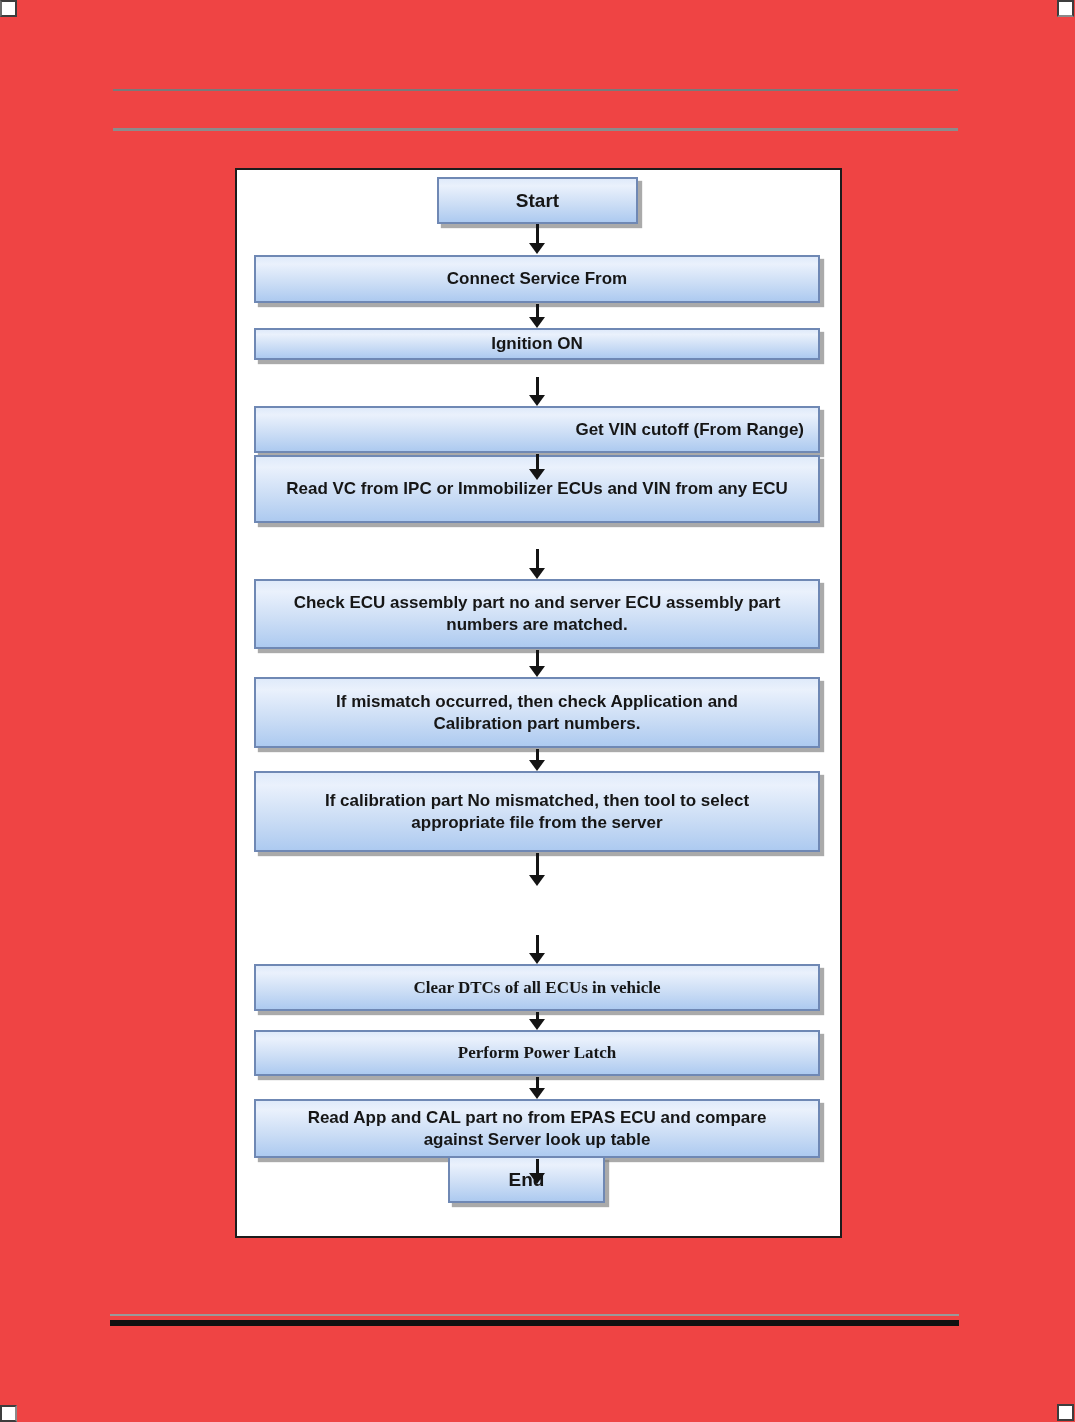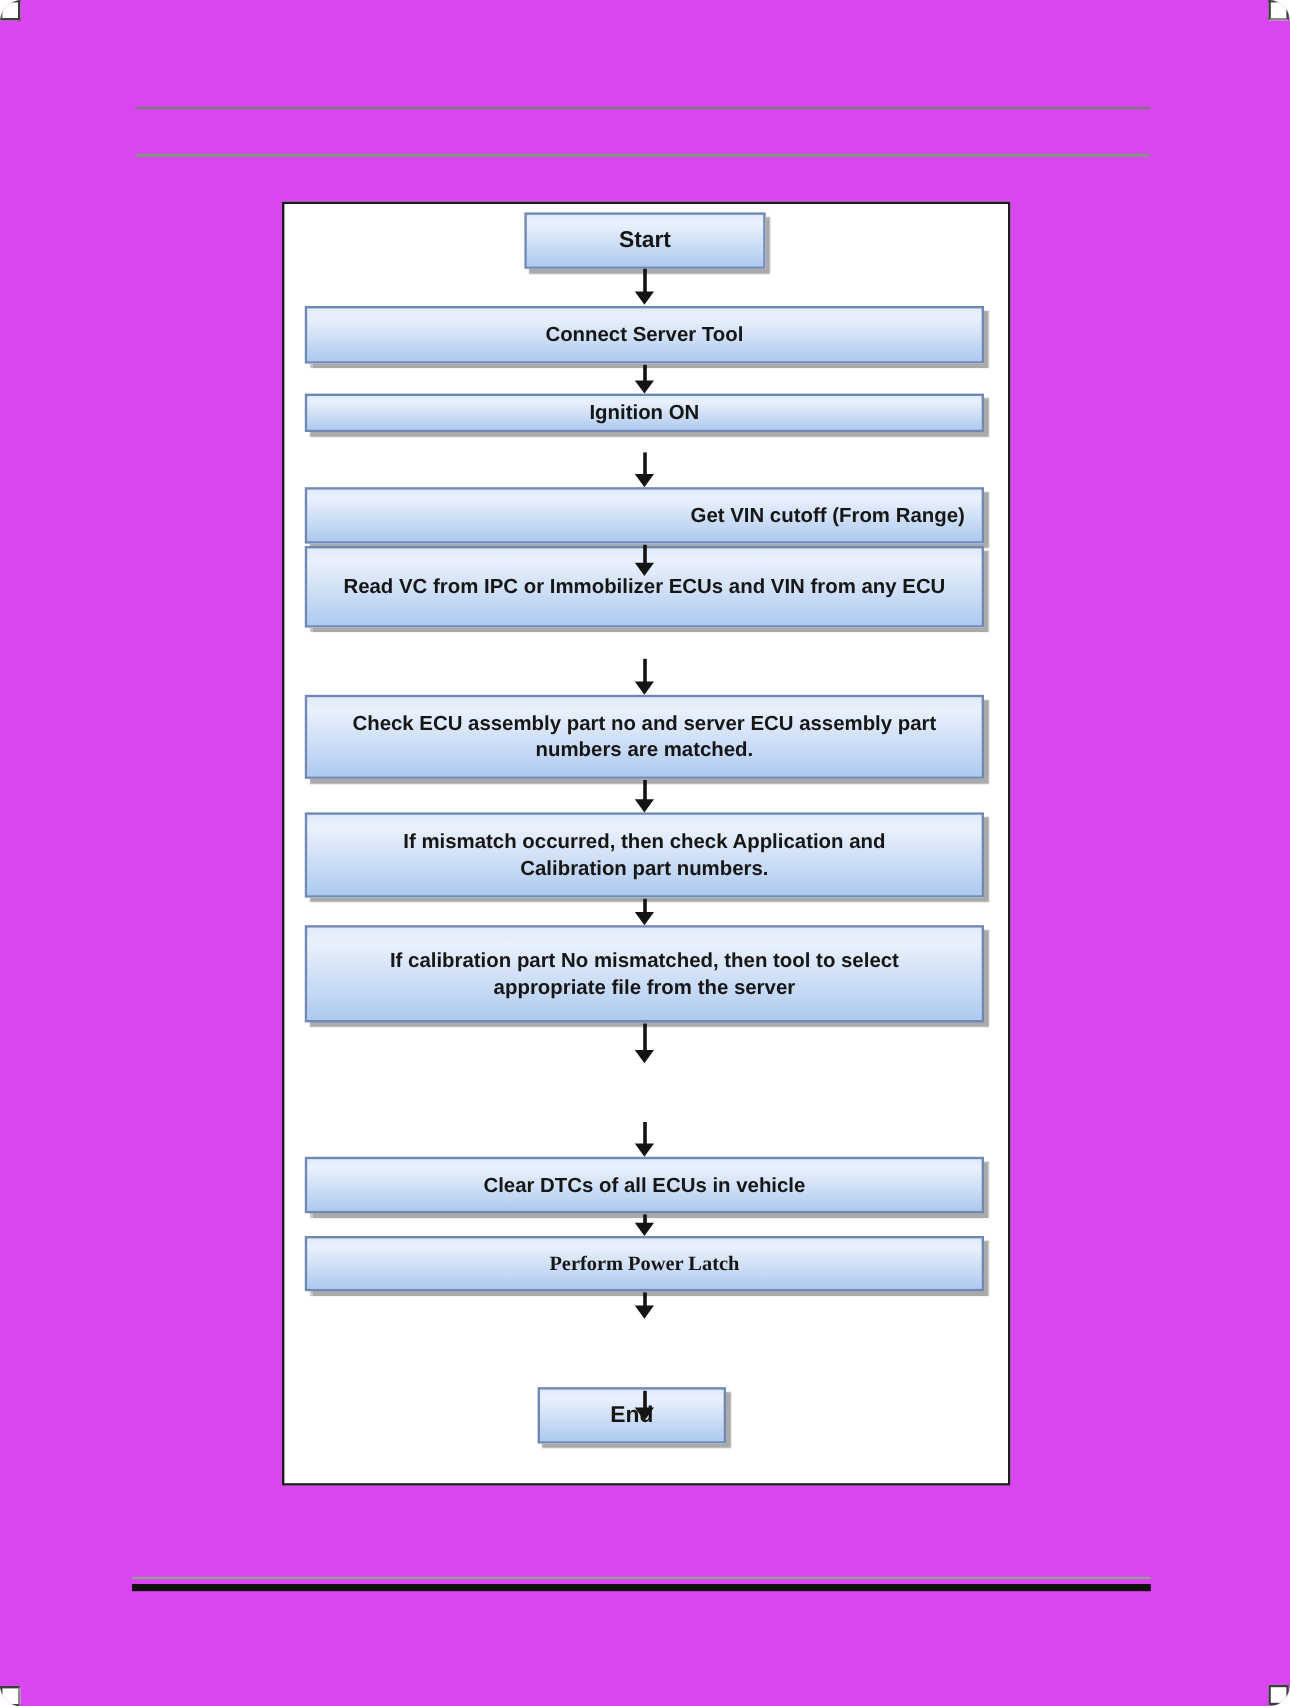--- a/index.html
+++ b/index.html
@@ -1,22 +1,21 @@
 <!DOCTYPE html>
 <html><head>
 <meta charset="utf-8">
 <style>
   html,body{margin:0;padding:0;background:#ffffff;}
   #page{
     position:relative;
     width:1075px;height:1422px;
-    background:#d946ef;
+    background:#ef4444;
     overflow:hidden;
     font-family:"Liberation Sans", sans-serif;
-    border-radius:18px;
   }
   
   .corner-mark{
     position:absolute;width:17px;height:17px;
     border:2px solid #3d3d3d;background:#ffffff;box-sizing:border-box;
   }
   .corner-tl{left:0;top:0;border-left-color:#6b6b6b;}
   .corner-tr{left:1057px;top:0;border-bottom-color:#8a8a8a;}
   .corner-bl{left:0;top:1405px;border-right-color:#8a8a8a;}
   .corner-br{left:1057px;top:1404px;}
@@ -67,21 +66,21 @@
   <div class="hrule header-rule-1"></div>
   <div class="hrule header-rule-2"></div>
 
   <div class="flow-frame"></div>
 
   <div class="node node--terminal" style="left:437px;top:177px;width:201px;height:47px;">
     <span>Start</span>
   </div>
 
   <div class="node node--wide" style="top:255px;height:48px;">
-    <span>Connect Server Tool</span>
+    <span>Connect Service From</span>
   </div>
 
   <div class="node node--wide" style="top:328px;height:32px;">
     <span>Ignition ON</span>
   </div>
 
   <div class="node node--wide" style="top:406px;height:47px;justify-content:flex-end;">
     <span>Get VIN cutoff (From Range)</span>
   </div>
 
@@ -95,28 +94,31 @@
 
   <div class="node node--wide" style="top:579px;height:70px;padding:2px 20px;">
     <span>Check ECU assembly part no and server ECU assembly part numbers are matched.</span>
   </div>
 
   <div class="node node--wide" style="top:771px;height:81px;padding:2px 44px;">
     <span>If calibration part No mismatched, then tool to select appropriate file from the server</span>
   </div>
 
 
-  <div class="node node--wide" style="top:964px;height:47px;">
+  <div class="node node--wide" style="top:964px;height:47px;font-family:Liberation Serif, serif;">
     <span>Clear DTCs of all ECUs in vehicle</span>
   </div>
 
   <div class="node node--wide" style="top:1030px;height:46px;font-family:Liberation Serif, serif;">
     <span>Perform Power Latch</span>
   </div>
 
+  <div class="node node--wide" style="top:1099px;height:59px;padding:2px 30px;">
+    <span>Read App and CAL part no from EPAS ECU and compare against Server look up table</span>
+  </div>
 
   <div class="node node--terminal" style="left:448px;top:1156px;width:157px;height:47px;">
     <span>End</span>
   </div>
 
   <div class="flow-arrow" style="top:224px;height:30px;">
       <div class="stem"></div>
       <div class="head"></div>
     </div>
   <div class="flow-arrow" style="top:304px;height:24px;">

